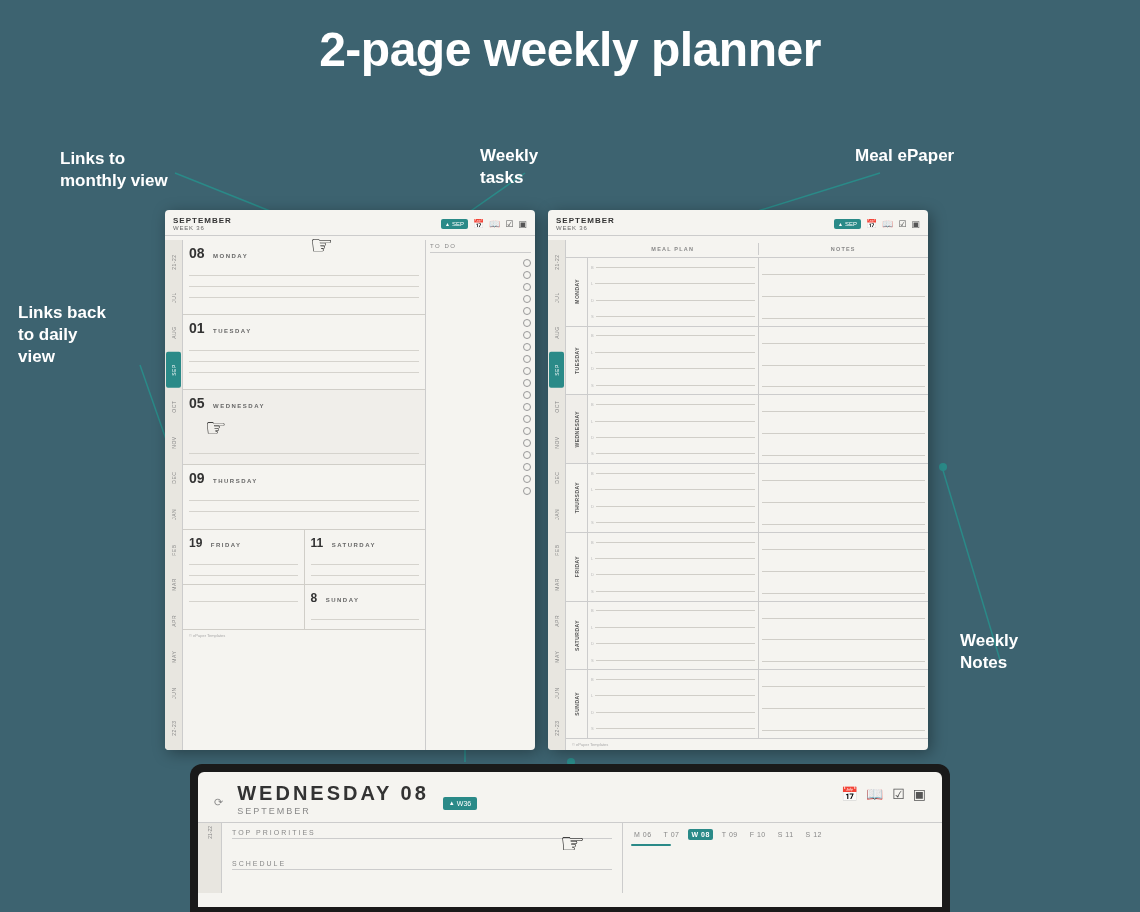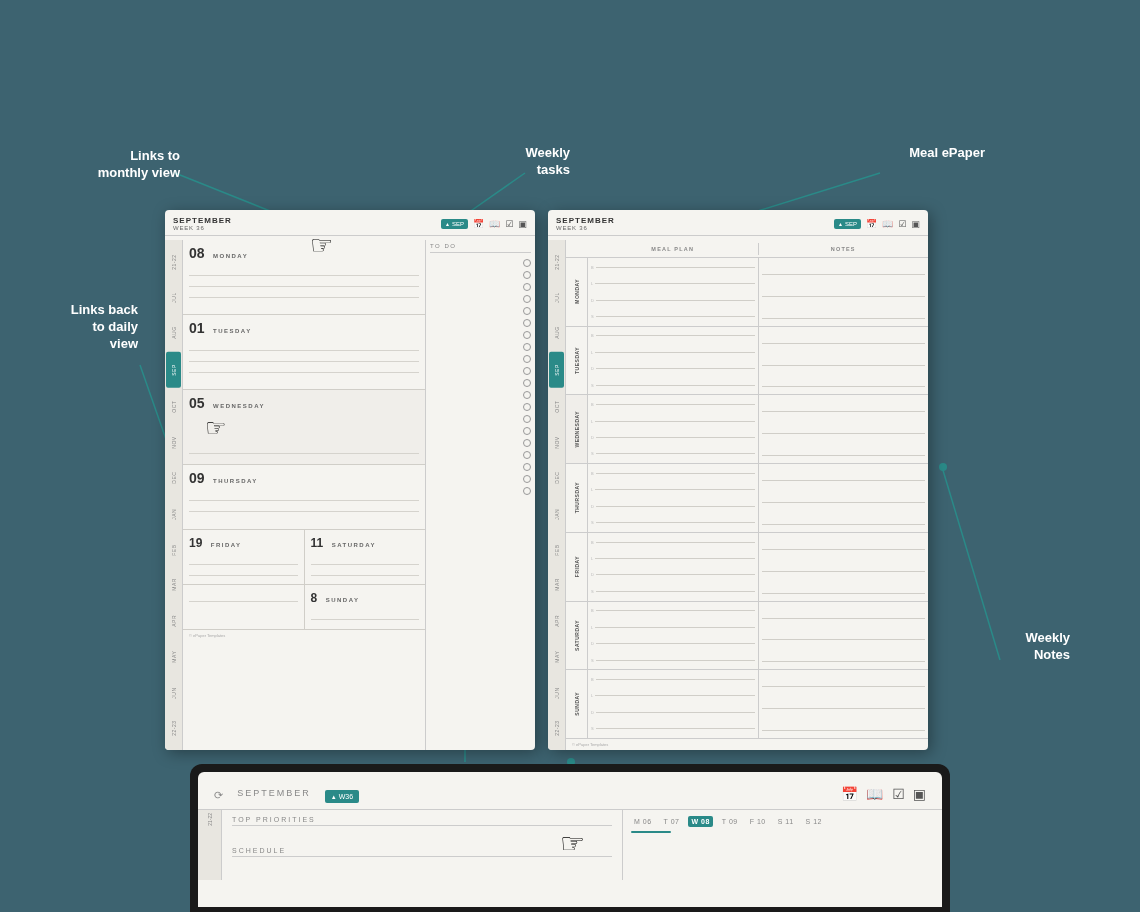--- a/index.html
+++ b/index.html
@@ -33,24 +33,24 @@
       color: #e0e8ec;
       margin-top: 4px;
       font-weight: 300;
       letter-spacing: 0.3px;
     }
 
     
     .annotation {
       position: absolute;
       color: #ffffff;
-      font-size: 13px;
+      font-size: 17px;
       font-weight: 700;
       line-height: 1.3;
-      text-align: right;
+      text-align: left;
     }
 
     .annotation-monthly { top: 148px; left: 60px; width: 120px; }
     .annotation-weekly-tasks { top: 145px; left: 480px; width: 90px; }
     .annotation-meal-planner { top: 145px; left: 855px; width: 130px; }
     .annotation-daily { top: 302px; left: 18px; width: 120px; }
     .annotation-weekly-notes { top: 630px; left: 960px; width: 110px; }
 
     
     .connector-svg {
@@ -392,20 +392,21 @@
   <circle cx="465" cy="468" r="4" fill="#2a8a88"></circle>
 
   <circle cx="943" cy="467" r="4" fill="#2a8a88"></circle>
 
   <circle cx="195" cy="467" r="4" fill="#2a8a88"></circle>
 
   <circle cx="571" cy="762" r="4" fill="#2a8a88"></circle>
 </svg>
 
 <div class="header">
+  <h1 class="main-title">2-page weekly planner</h1>
 </div>
 
 <div class="annotation annotation-monthly">Links to<br>monthly view</div>
 
 <div class="annotation annotation-weekly-tasks">Weekly<br>tasks</div>
 
 <div class="annotation annotation-meal-planner">Meal ePaper</div>
 
 <div class="annotation annotation-daily">Links back<br>to daily<br>view</div>
 
@@ -801,20 +802,21 @@
   </div>
 </div>
 
 <div class="device-preview">
   <div class="device-screen">
 
     <div class="device-header">
       <div style="display:flex; align-items:center; gap:14px;">
         <div style="font-size:11px; color:#888; margin-top:6px;">⟳</div>
         <div class="device-title-area">
+          <div class="device-day">WEDNESDAY 08</div>
           <div class="device-month">SEPTEMBER</div>
         </div>
         <div style="margin-top:4px;">
           <div class="device-w36">
             <span style="font-size:6px;">▲</span>
             <span>W36</span>
           </div>
         </div>
       </div>
       <div class="device-icons">

